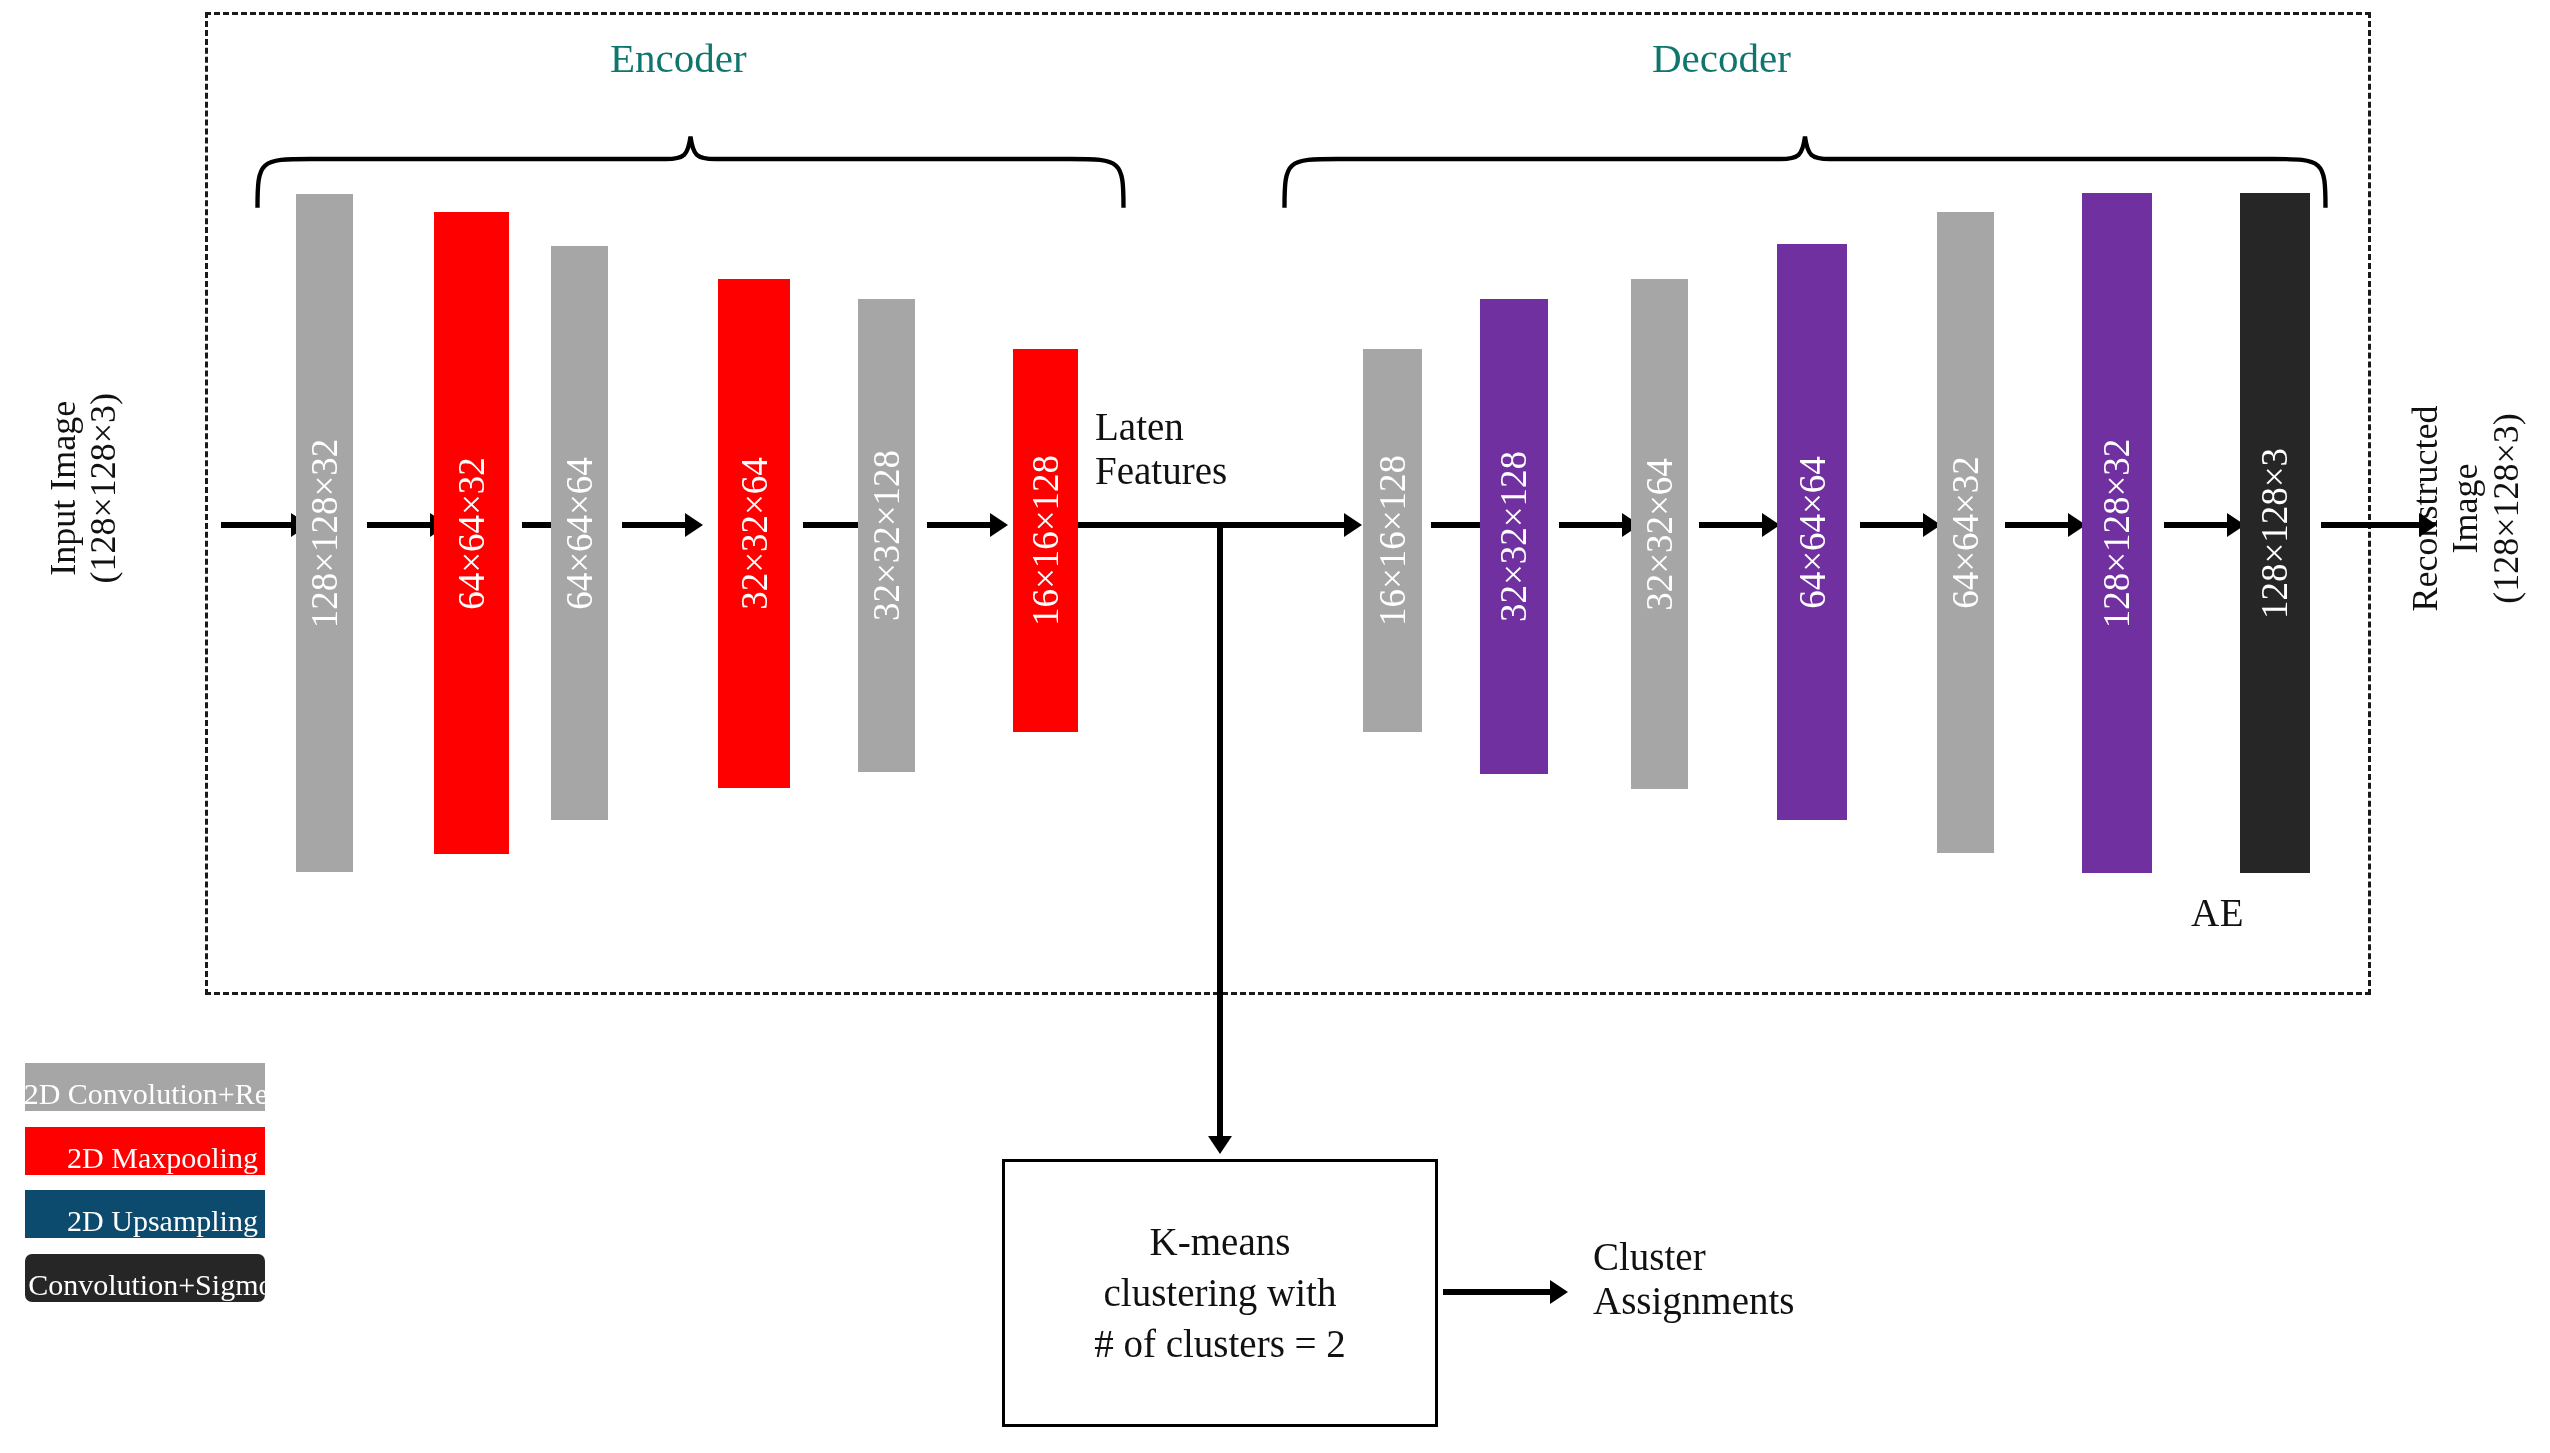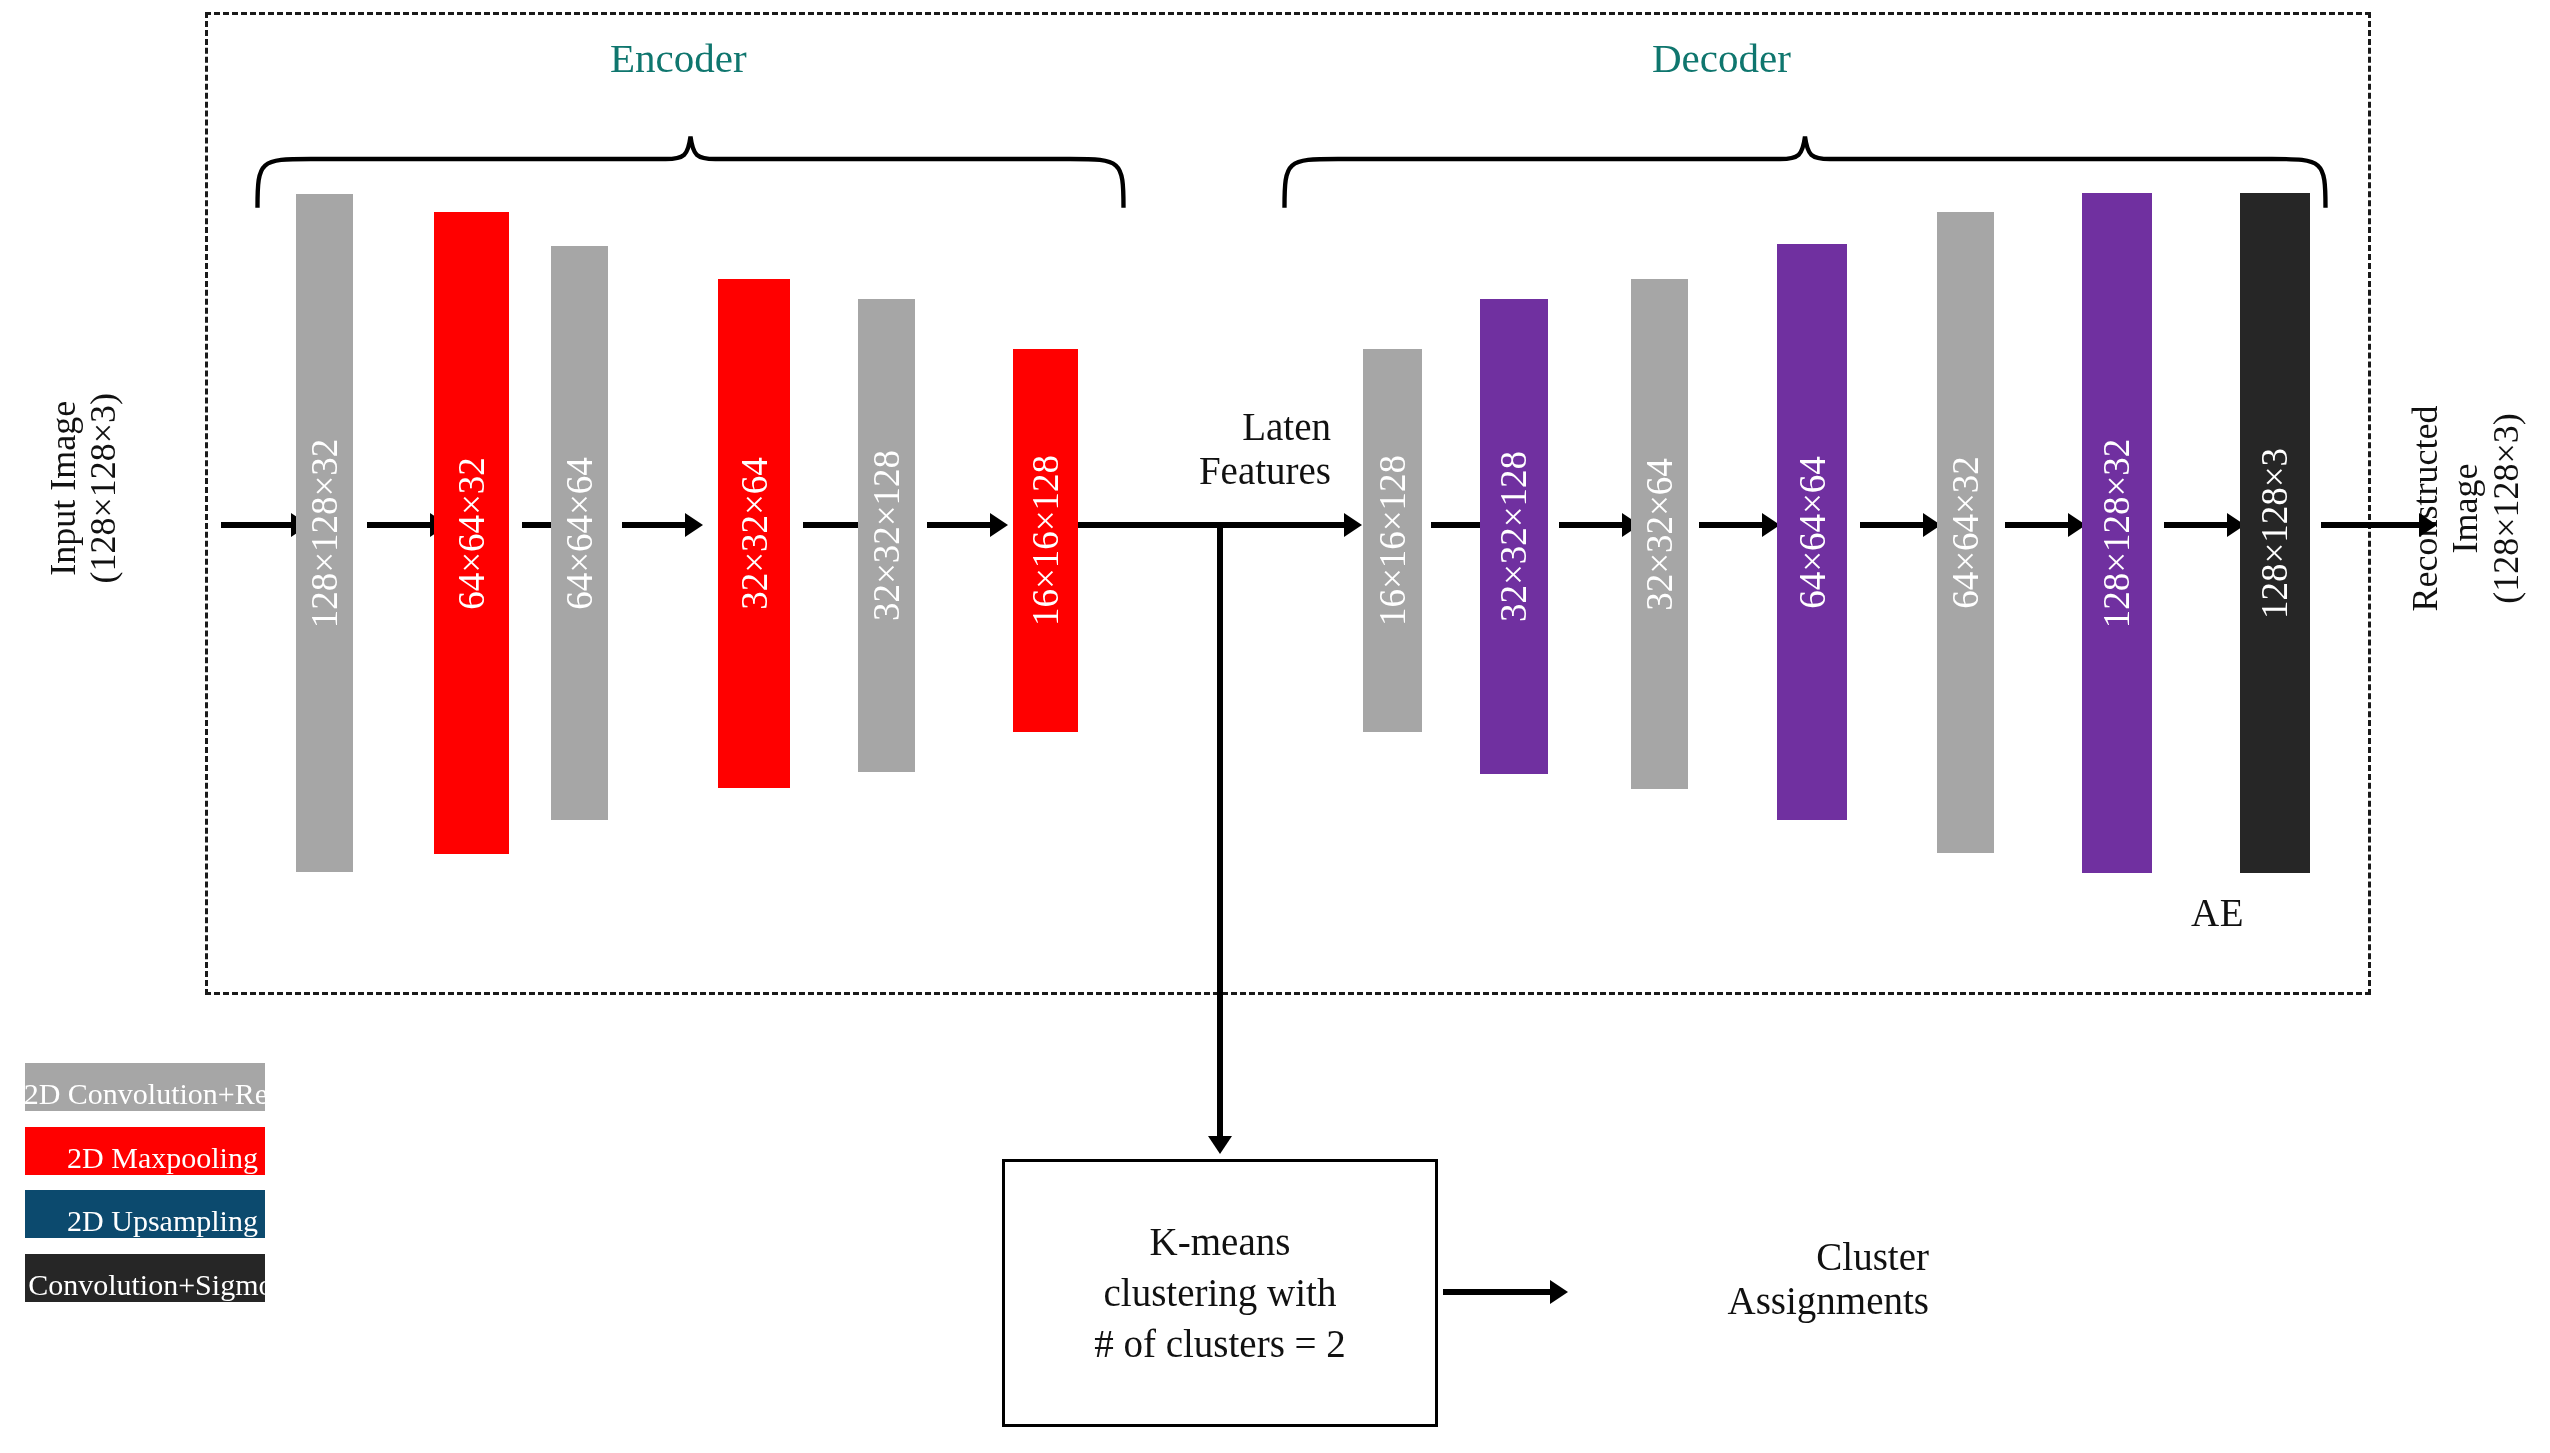--- a/index.html
+++ b/index.html
@@ -110,21 +110,21 @@
     transform: rotate(-90deg);
     transform-origin: center center;
   }
 
   
   .caption {
     position: absolute;
     color: #111;
     font-size: 39px;
     line-height: 1.14;
-    text-align: right;
+    text-align: left;
     white-space: nowrap;
   }
 
   
   .kmeans-box {
     position: absolute;
     left: 1002px;
     top: 1159px;
     width: 436px;
     height: 268px;
@@ -150,21 +150,21 @@
     top: 1063px;
     width: 240px;
   }
   .legend-row {
     height: 48px;
     margin-bottom: 15.6px;
     display: flex;
     align-items: flex-end;
     justify-content: center;
   }
-  .legend-row:last-child { margin-bottom: 0; }
+  .legend-row:last-child { margin-bottom: 0; border-radius: 7px; }
   .legend-text {
     color: #ffffff;
     font-size: 30px;
     white-space: nowrap;
     padding-left: 35px;
   }
 </style>
 </head>
 <body>
 

